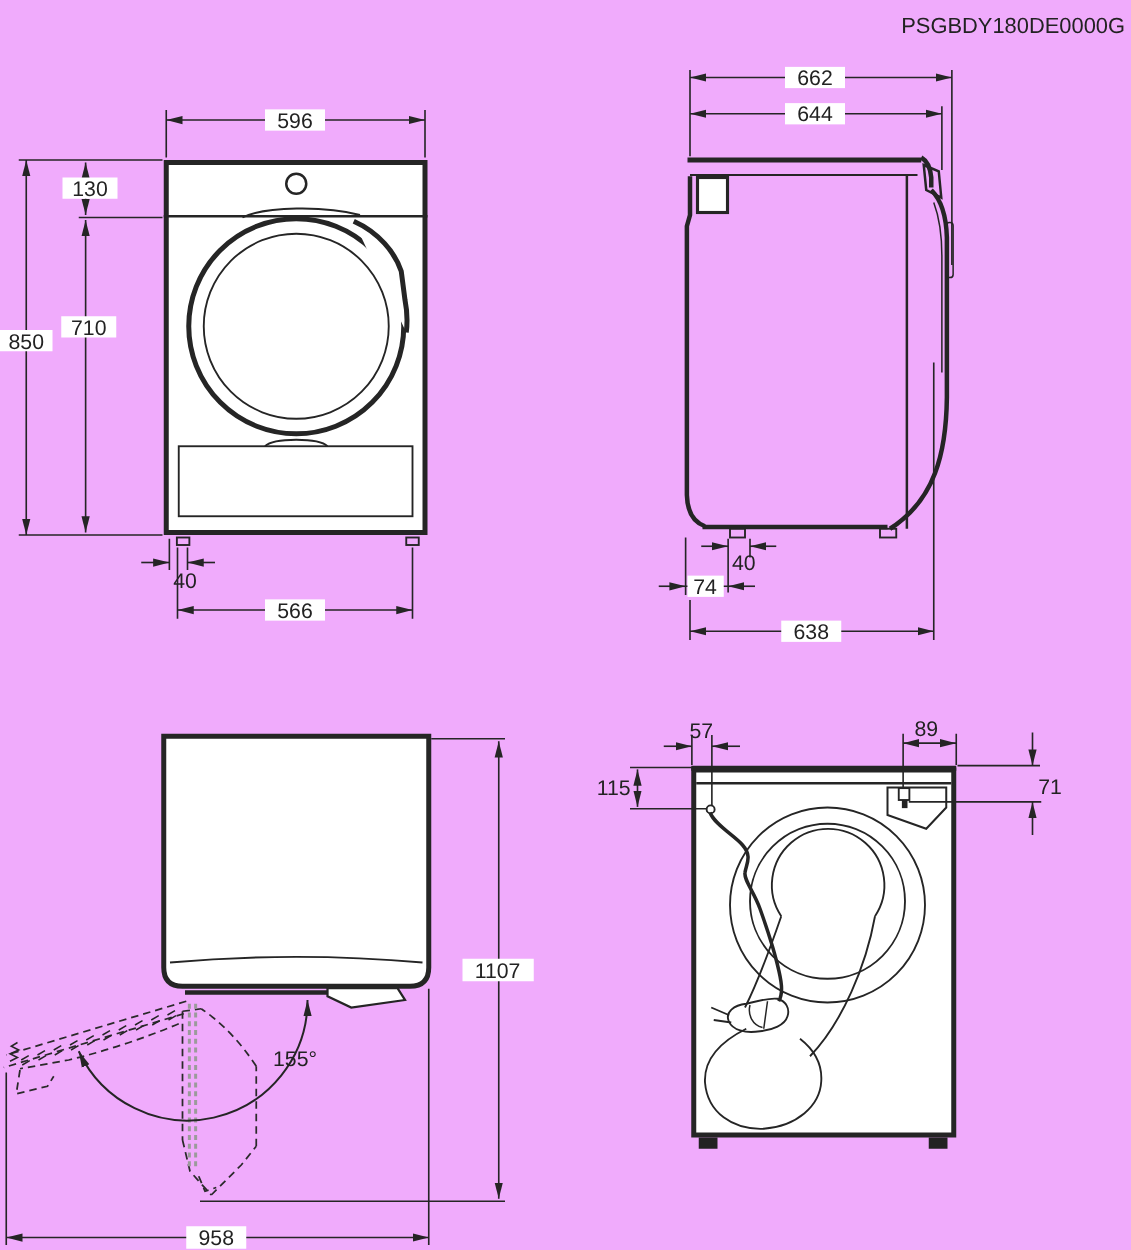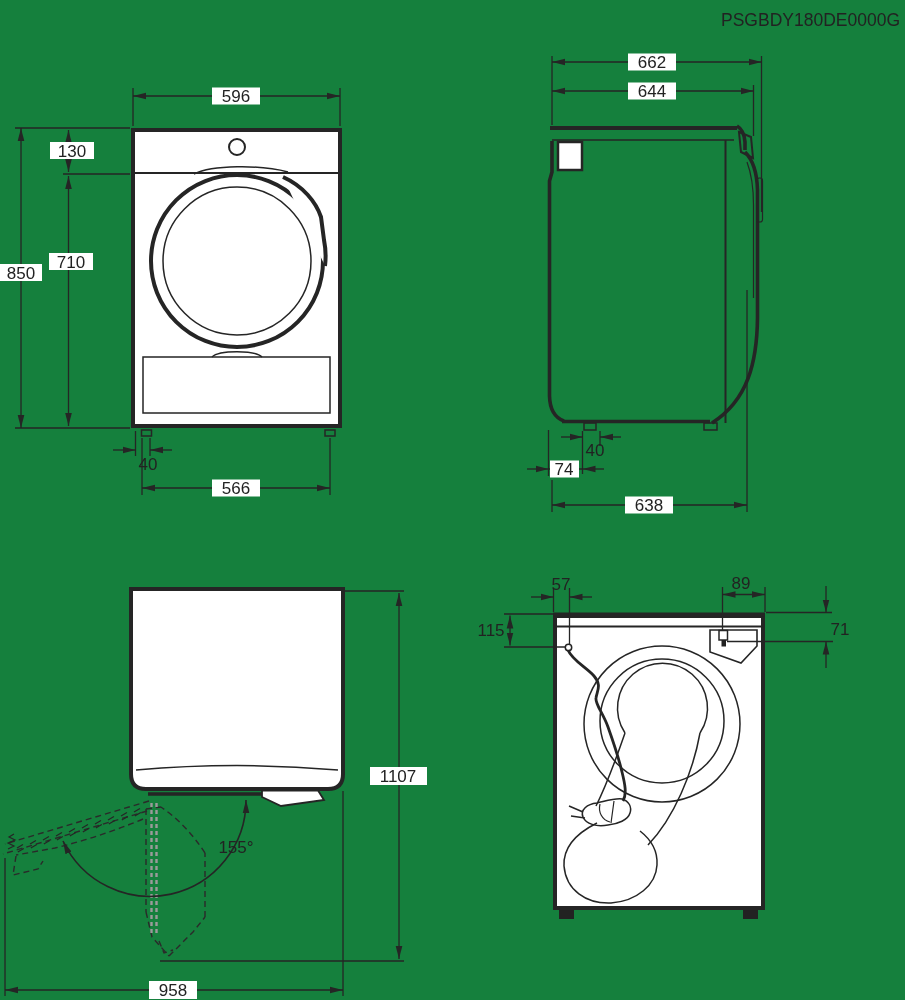--- a/index.html
+++ b/index.html
@@ -1,16 +1,16 @@
 <!DOCTYPE html>
 <html><head>
 <meta charset="utf-8">
 <style>
   html,body{margin:0;padding:0;background:#fff;}
-  .canvas{position:relative;width:905px;height:1000px;background:#15803d;overflow:hidden;}
+  .canvas{position:relative;width:905px;height:1000px;background:#f0abfc;overflow:hidden;}
   svg{display:block;}
   svg text{font-family:"Liberation Sans","DejaVu Sans",sans-serif;font-size:17px;fill:#222;}
   .lbl{text-anchor:middle;}
   .title-lbl{text-anchor:end;font-size:17.5px;}
   .thick{stroke:#252525;stroke-width:3.6;fill:none;}
   .body4{stroke:#252525;stroke-width:4;fill:#fff;}
   .med{stroke:#252525;stroke-width:2;fill:none;}
   .thin{stroke:#252525;stroke-width:1.5;fill:none;}
   .xtra{stroke:#252525;stroke-width:1.2;fill:none;}
   .dim{stroke:#252525;stroke-width:1.3;fill:none;}

